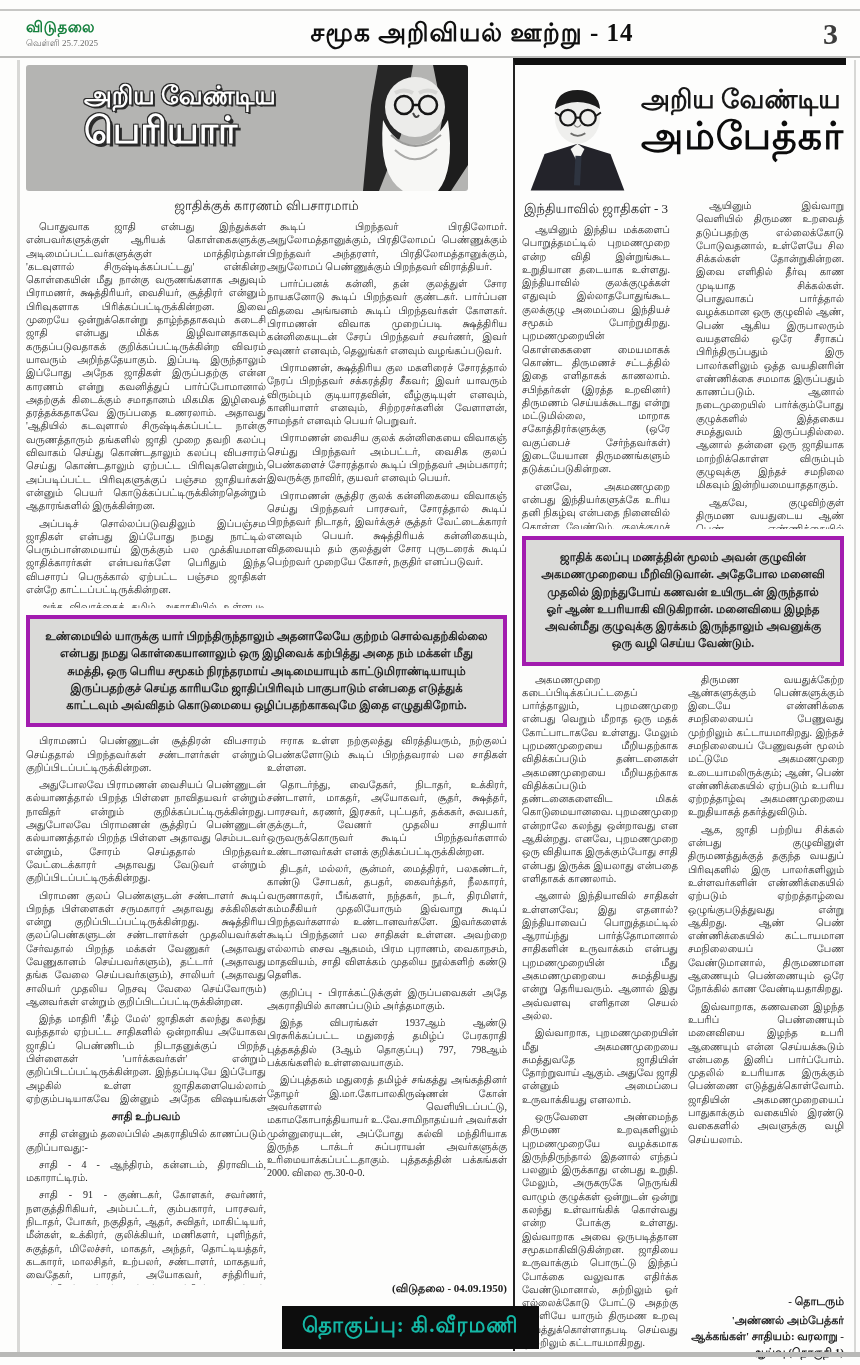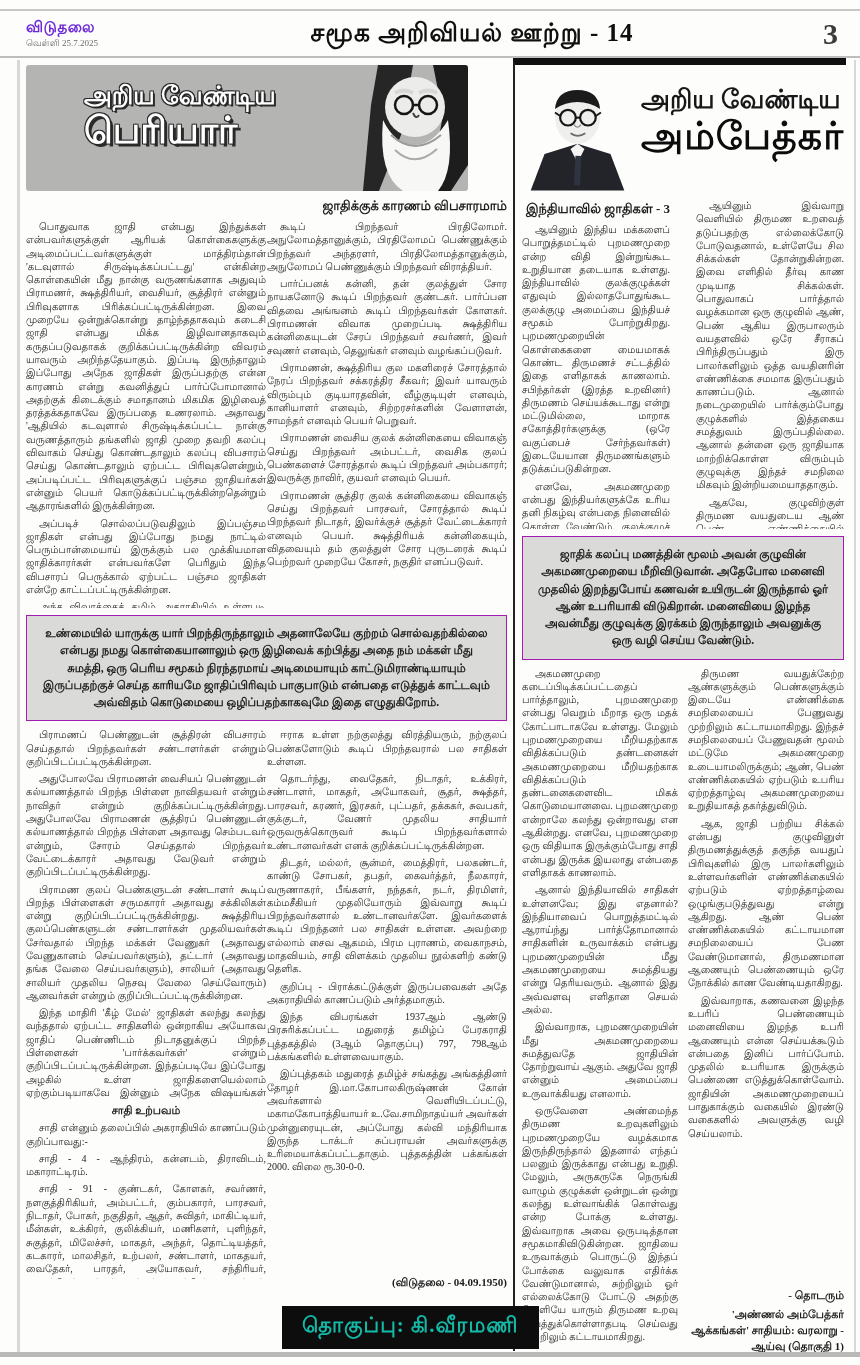--- a/index.html
+++ b/index.html
@@ -8,21 +8,21 @@
   
   .rule-top{position:absolute;top:9px;left:0;right:0;height:2px;background:#c7c7c5;}
   .rule-header{position:absolute;top:56px;left:0;right:0;height:2px;background:#bdbdbb;}
   .rule-bottom{position:absolute;top:1352px;left:0;right:0;height:5px;background:#b9b9b7;}
   .edge-left{position:absolute;left:17px;top:60px;bottom:10px;width:3px;background:#d8d8d6;}
   .edge-right{position:absolute;right:4px;top:60px;bottom:10px;width:2px;background:#d8d8d6;}
 
   
   .hdr{position:absolute;top:12px;left:26px;right:16px;height:44px;display:flex;align-items:center;}
   .masthead{width:150px;line-height:1.1;}
-  .masthead .paper{font-weight:bold;font-size:15px;color:#6d28d9;letter-spacing:.5px;}
+  .masthead .paper{font-weight:bold;font-size:15px;color:#15803d;letter-spacing:.5px;}
   .masthead .date{font-size:9px;color:#6b6b6b;margin-top:3px;}
   .hdr-title{flex:1;text-align:center;font-size:25px;font-weight:bold;color:#0f0f0f;letter-spacing:1px;}
   .pageno{width:70px;text-align:right;font-size:30px;font-weight:bold;color:#3c3c3c;padding-right:6px;}
 
   
   .main{position:absolute;top:58px;left:26px;right:14px;bottom:14px;display:flex;}
   .art-left{width:492px;position:relative;padding-top:7px;}
   .art-right{width:322px;margin-left:6px;border-top:7px solid #101010;border-left:2px solid #222;
              padding:6px 2px 0 7px;position:relative;}
 
@@ -35,28 +35,28 @@
             text-shadow:-1px -1px 0 #2a2a2a,1px -1px 0 #2a2a2a,-1px 1px 0 #2a2a2a,1px 1px 0 #2a2a2a,3px 3px 0 #2a2a2a;}
   .banner-p svg{width:185px;height:126px;display:block;}
 
   .banner-a{height:128px;display:flex;position:relative;}
   .banner-a svg{width:128px;height:128px;display:block;}
   .banner-a .btxt{flex:1;text-align:left;padding:16px 0 0 8px;line-height:1.0;}
   .bline1-a{font-size:26px;font-weight:bold;color:#181818;}
   .bline2-a{font-size:38px;font-weight:bold;color:#0c0c0c;margin-top:4px;letter-spacing:1px;}
 
   
-  .subhead{text-align:right;font-weight:bold;font-size:13px;margin:7px 0 5px;}
+  .subhead{text-align:center;font-weight:normal;font-size:13px;margin:7px 0 5px;}
   .subhead-sm{text-align:center;font-weight:bold;font-size:11px;margin:4px 0 3px;}
   .cols{display:flex;gap:1px;overflow:hidden;}
   .col{flex:1;overflow:hidden;}
   .para{margin:0 0 4px;text-indent:13px;text-align:justify;font-size:10px;line-height:1.33;}
   .clip{overflow:hidden;}
 
-  .hibox{background:#dadad8;border:1px solid #a21caf;padding:9px 14px;text-align:center;
+  .hibox{background:#dadad8;border:4px solid #a21caf;padding:9px 14px;text-align:center;
          font-weight:bold;font-size:11.5px;line-height:1.5;margin:7px 0;}
 
   .credit{ text-align:right;font-weight:bold;font-size:11px;margin-top:4px;}
   .compiler{position:absolute;left:256px;bottom:2px;z-index:5;background:#0d0d0d;color:#14b8a6;
             font-weight:bold;font-size:21px;padding:7px 20px 9px;letter-spacing:1px;white-space:nowrap;}
 
   .tail{ text-align:right;font-weight:bold;}
   .continued{font-size:11px;margin:6px 0 4px;}
   .source{font-size:11px;line-height:1.45;}
 

